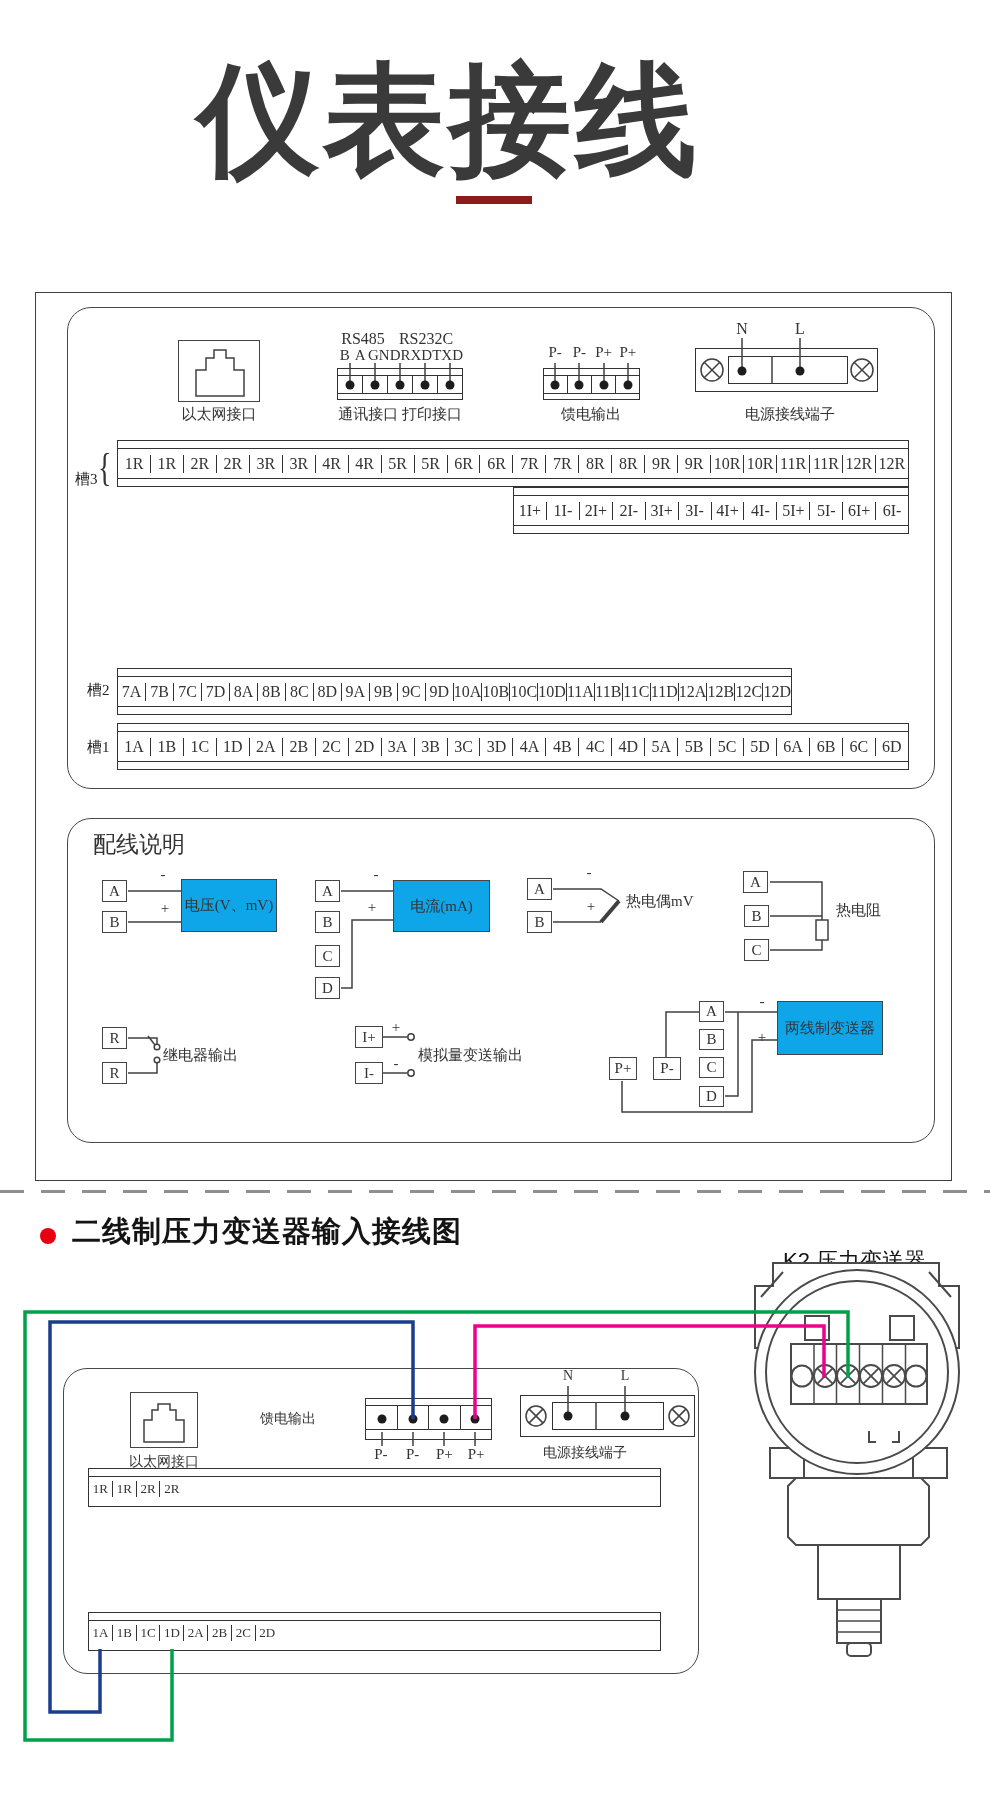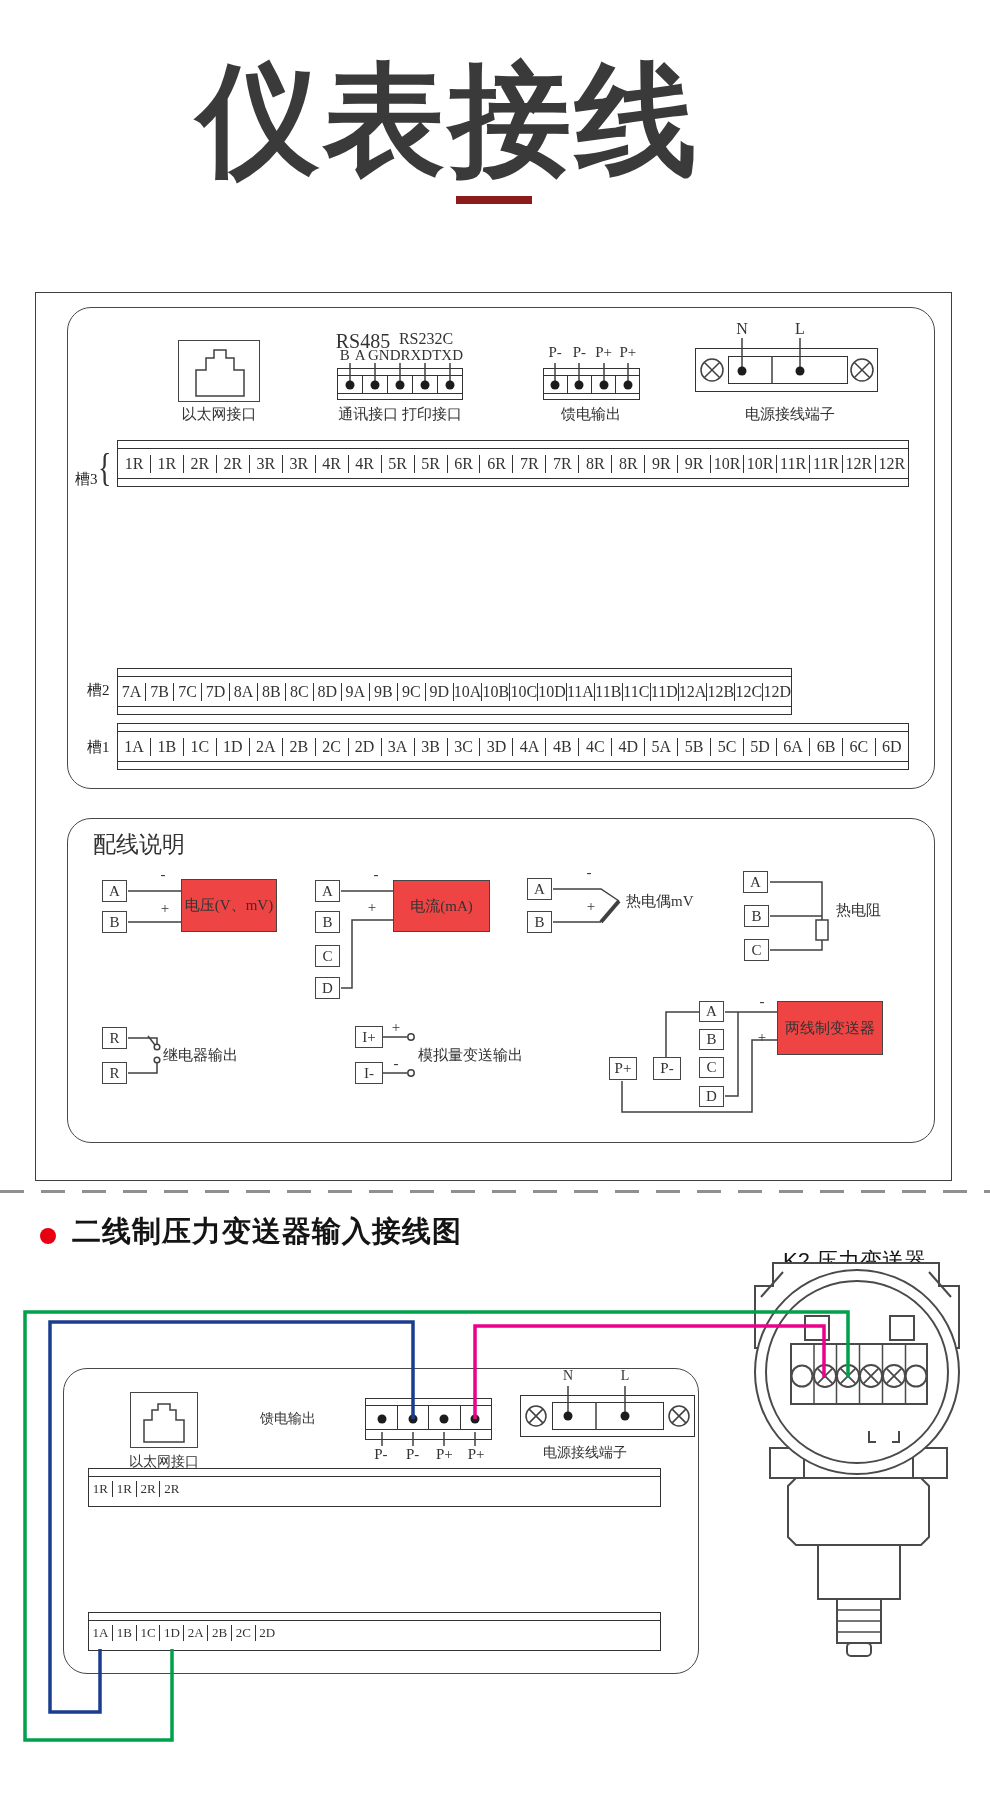--- a/index.html
+++ b/index.html
@@ -35,21 +35,21 @@
   .pwr{box-sizing:border-box;border:1.5px solid #333;background:#fff;}
   .pwr-inner{box-sizing:border-box;border:1px solid #333;background:#fff;}
   .caption{font-size:15px;}
   .caption-sm{font-size:14px;}
   .slot-label{font-size:15px;color:#222;margin-left:13px;}
   .brace{font-size:40px;font-weight:400;color:#333;transform:scaleX(.7);}
   
   .tbox{box-sizing:border-box;width:25px;height:22px;border:1.4px solid #454545;background:#fff;
         display:flex;align-items:center;justify-content:center;font-size:15px;}
   .tbox-w{width:28px;}
-  .nbox{box-sizing:border-box;border:1.4px solid #454545;background:#ef4444;
+  .nbox{box-sizing:border-box;border:1.4px solid #454545;background:#0ea5e9;
         display:flex;align-items:center;justify-content:center;font-size:15px;}
   .sign{font-size:15px;}
   .circ-label{font-size:15px;}
   
   .dash-line{left:0;top:1190px;width:990px;height:3px;
              background:repeating-linear-gradient(90deg,#8f8f8f 0 24px,transparent 24px 41px);}
   .bullet{left:40px;top:1228px;width:16px;height:16px;border-radius:50%;background:#e60012;}
   .heading{left:72px;top:1212px;font-family:"Liberation Sans",sans-serif;font-size:29px;
            font-weight:600;color:#141414;letter-spacing:1px;}
   .k2-label{left:783px;top:1246px;font-family:"Liberation Sans",sans-serif;font-size:22px;
@@ -66,21 +66,21 @@
   <div class="abs title">仪表接线</div>
   <div class="abs title-underline"></div>
 
   <div class="abs sharp-box" style="left:35px;top:292px;width:915px;height:887px;"></div>
   <div class="abs round-box" style="left:67px;top:307px;width:866px;height:480px;"></div>
   <div class="abs round-box" style="left:67px;top:818px;width:866px;height:323px;"></div>
 
   <div class="abs" style="left:178px;top:340px;width:82px;height:62px;border:1.4px solid #454545;box-sizing:border-box;"></div>
   <div class="abs ctr caption" style="left:219px;top:405px;">以太网接口</div>
 
-  <div class="abs ctr caption" style="left:363px;top:330px;font-size:20px;">RS485</div>
+  <div class="abs ctr caption" style="left:363px;top:330px;font-size:16px;">RS485</div>
   <div class="abs ctr caption" style="left:426px;top:330px;font-size:16px;">RS232C</div>
   <div class="abs pinlabels" style="left:337px;top:347px;width:126px;">
 
   <span>B</span>
       <span>A</span>
       <span>GND</span>
       <span>RXD</span>
       <span>TXD</span>
     </div>
   <div class="abs pblock" style="left:337px;top:368px;width:126px;height:32px;">
@@ -142,20 +142,39 @@
         <div class="cell">8R</div>
         <div class="cell">8R</div>
         <div class="cell">9R</div>
         <div class="cell">9R</div>
         <div class="cell">10R</div>
         <div class="cell">10R</div>
         <div class="cell">11R</div>
         <div class="cell">11R</div>
         <div class="cell">12R</div>
         <div class="cell">12R</div>
+      </div>
+    <div class="band-b"></div>
+  </div>
+  <div class="abs strip" style="left:513px;top:487px;width:396px;height:47px;">
+    <div class="band-t"></div>
+    <div class="cells cells-lg">
+
+    <div class="cell">1I+</div>
+        <div class="cell">1I-</div>
+        <div class="cell">2I+</div>
+        <div class="cell">2I-</div>
+        <div class="cell">3I+</div>
+        <div class="cell">3I-</div>
+        <div class="cell">4I+</div>
+        <div class="cell">4I-</div>
+        <div class="cell">5I+</div>
+        <div class="cell">5I-</div>
+        <div class="cell">6I+</div>
+        <div class="cell">6I-</div>
       </div>
     <div class="band-b"></div>
   </div>
 
   <div class="abs slot-label" style="left:74px;top:681px;">槽2</div>
   <div class="abs strip" style="left:117px;top:668px;width:675px;height:47px;">
     <div class="band-t"></div>
     <div class="cells cells-lg">
 
     <div class="cell">7A</div>

